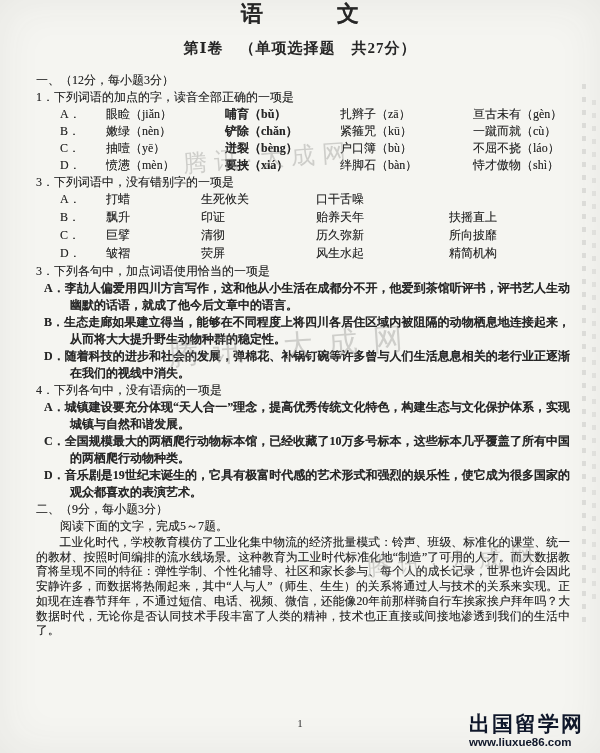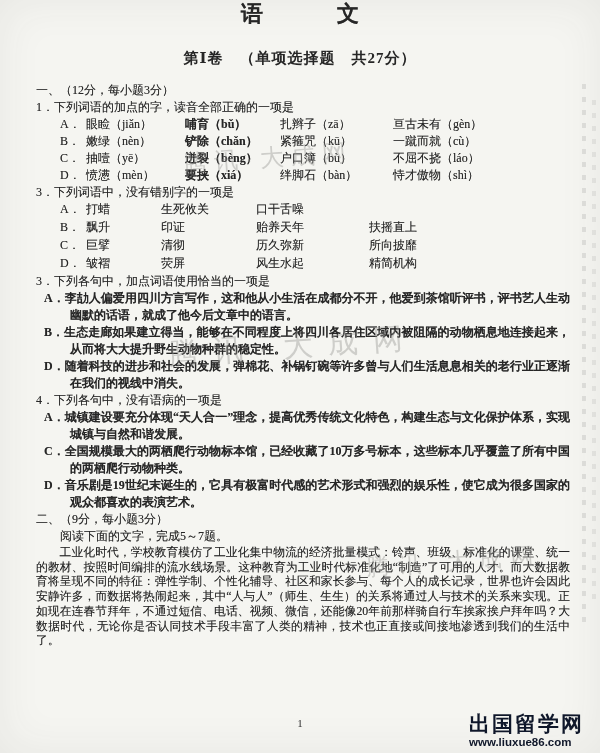--- a/index.html
+++ b/index.html
@@ -19,37 +19,37 @@
   }
   .title {
     margin:0; 
     text-align:center;
     font-size:22px; font-weight:bold;
     letter-spacing:26px; text-indent:26px;
     line-height:28px;
     text-shadow:0 0 .6px rgba(30,30,30,.55);
   }
   .volume {
-    margin-top:20px;
+    margin-top:10px;
     text-align:center;
     font-size:15px; font-weight:bold;
     line-height:20px;
     letter-spacing:1px;
   }
   .content {
     margin-top:14px;
     padding:0 30px 0 36px;
     font-size:12px;
     text-shadow:0 0 .5px rgba(40,40,40,.45);
   }
   .sec-heading { line-height:17px; }
   .stem { line-height:17px; }
   .opt-row { line-height:17px; padding-left:24px; white-space:nowrap; }
   .lbl { display:inline-block; width:26px; }
-  .itm { display:inline-block; }
+  .itm { display:inline-block;margin-left:20px; }
   .q1 .i1 { min-width:99px; }
   .q1 .i2 { min-width:95px;font-weight:bold; }
   .q1 .i3 { min-width:113px; }
   .q2 .i1 { min-width:75px; }
   .q2 .i2 { min-width:95px;font-family:Liberation Mono, monospace; }
   .q2 .i3 { min-width:113px; }
   .opt-par {
     line-height:17px;
     margin-left:8px;
     padding-left:26px;

